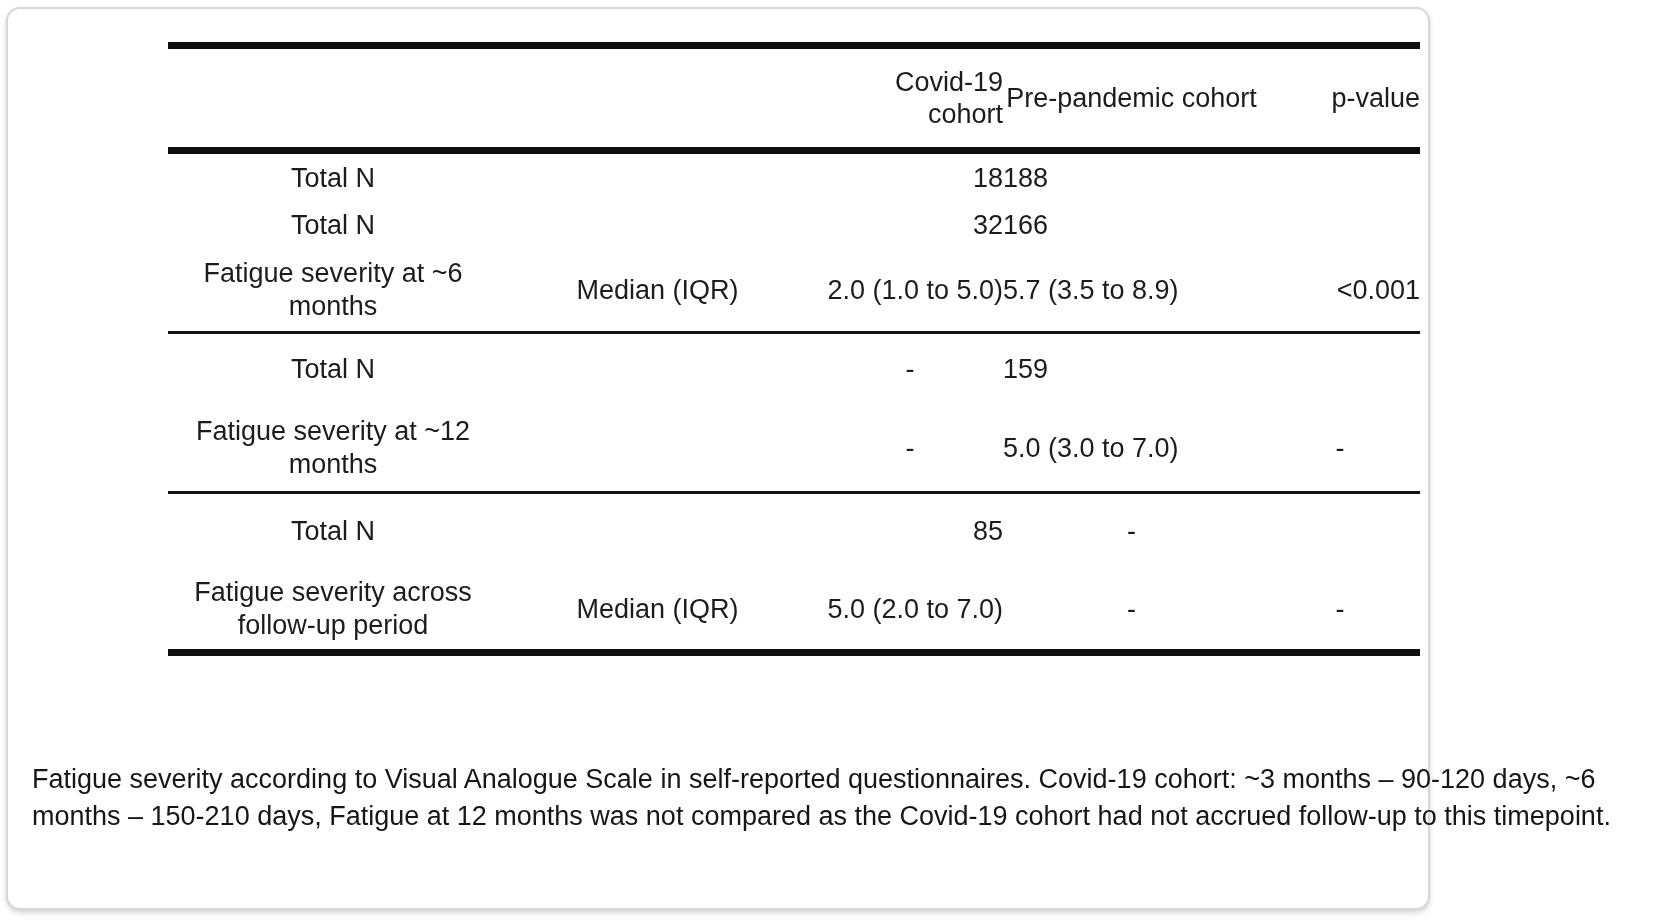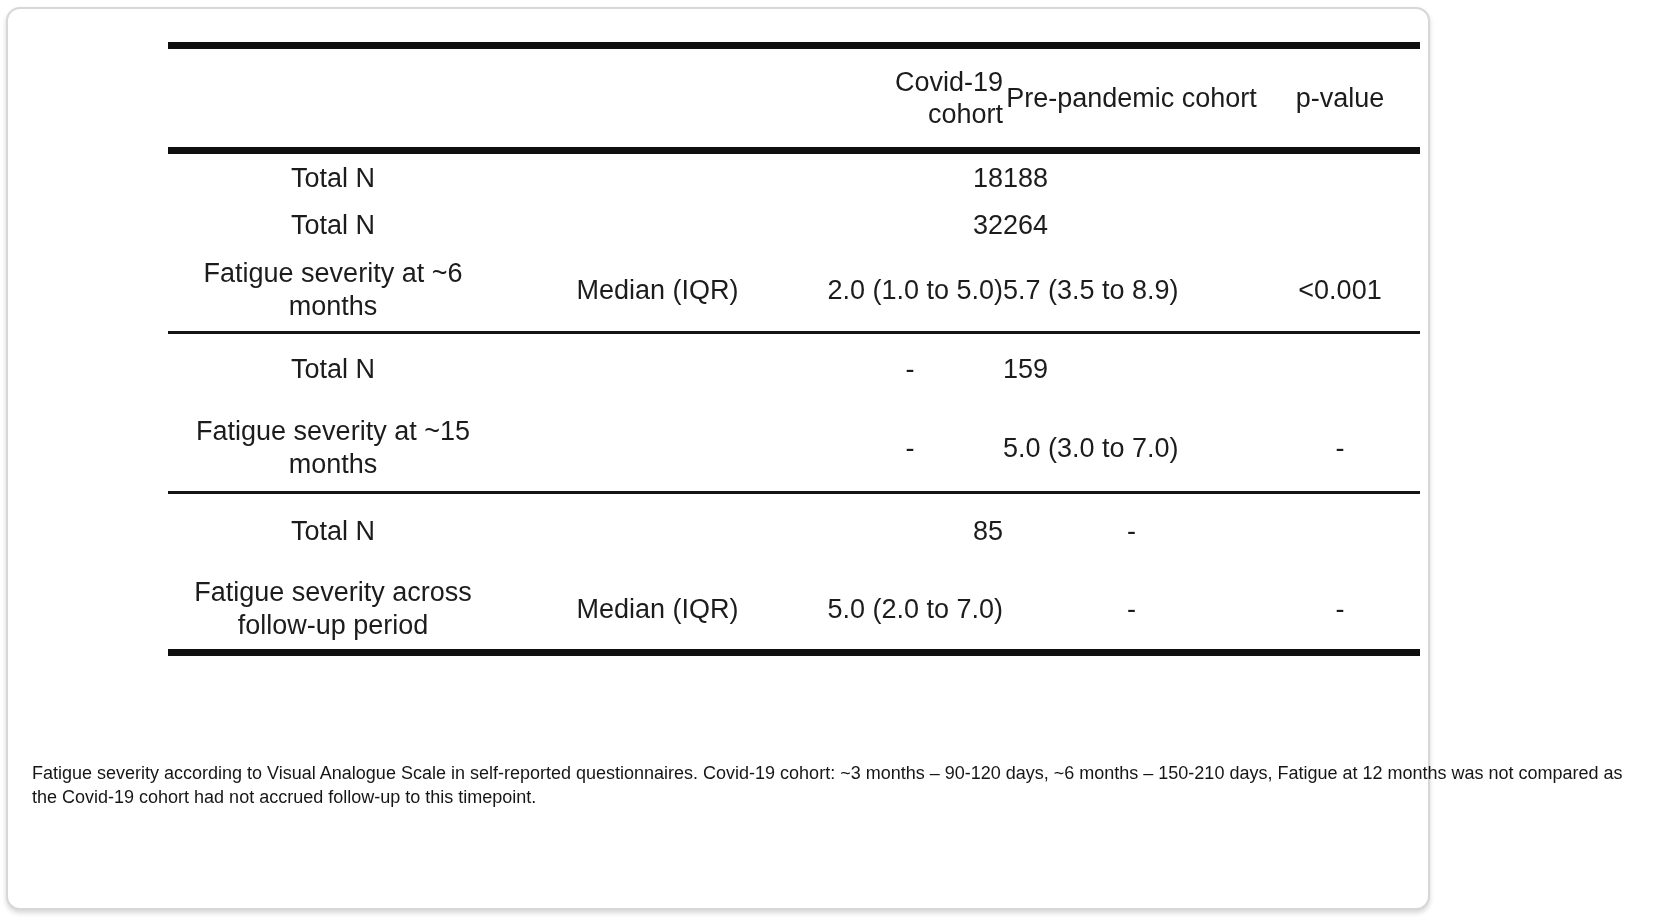--- a/index.html
+++ b/index.html
@@ -59,28 +59,28 @@
   tr.r2a { height: 46px; }
   tr.r2b { height: 84px; }
   tr.r3a { height: 72px; }
   tr.r3b { height: 88px; }
   tr.r4a { height: 76px; }
   tr.r4b { height: 84px; }
   .cell-label   { text-align: center; padding-right: 12px; }
   .cell-measure { text-align: center; }
   .cell-num3    { text-align: right; padding-right: 11px; }
   .cell-num4    { padding-right: 4px; }
-  .cell-pv      { text-align: center; padding-right: 8px; }
+  .cell-pv      { text-align: right; padding-right: 8px; }
   .cell-dash    { text-align: center; }
   .caption {
     position: absolute;
     left: 24px;
     top: 752px;
     width: 1612px;
-    font-size: 18px;
+    font-size: 27px;
     line-height: 1.36;
     color: #161616;
     text-align: left;
   }
 </style>
 </head>
 <body>
 
 <div class="stage">
   <div class="card">
@@ -108,40 +108,40 @@
         <td class="cell-measure"></td>
         <td class="cell-num3">18</td>
         <td class="cell-num4">188</td>
         <td class="cell-pv"></td>
       </tr>
 
       <tr class="r2a">
         <td class="cell-label">Total N</td>
         <td class="cell-measure"></td>
         <td class="cell-num3">32</td>
-        <td class="cell-num4">264</td>
+        <td class="cell-num4">166</td>
         <td class="cell-pv"></td>
       </tr>
       <tr class="r2b group-end">
         <td class="cell-label">Fatigue severity at ~6 months</td>
         <td class="cell-measure">Median (IQR)</td>
         <td class="cell-num3">2.0 (1.0 to 5.0)</td>
         <td class="cell-num4">5.7 (3.5 to 8.9)</td>
         <td class="cell-pv">&lt;0.001</td>
       </tr>
 
       <tr class="r3a">
         <td class="cell-label">Total N</td>
         <td class="cell-measure"></td>
         <td class="cell-dash">-</td>
         <td class="cell-num4">159</td>
         <td class="cell-pv"></td>
       </tr>
       <tr class="r3b group-end">
-        <td class="cell-label">Fatigue severity at ~15 months</td>
+        <td class="cell-label">Fatigue severity at ~12 months</td>
         <td class="cell-measure"></td>
         <td class="cell-dash">-</td>
         <td class="cell-num4">5.0 (3.0 to 7.0)</td>
         <td class="cell-dash">-</td>
       </tr>
 
       <tr class="r4a">
         <td class="cell-label">Total N</td>
         <td class="cell-measure"></td>
         <td class="cell-num3">85</td>

